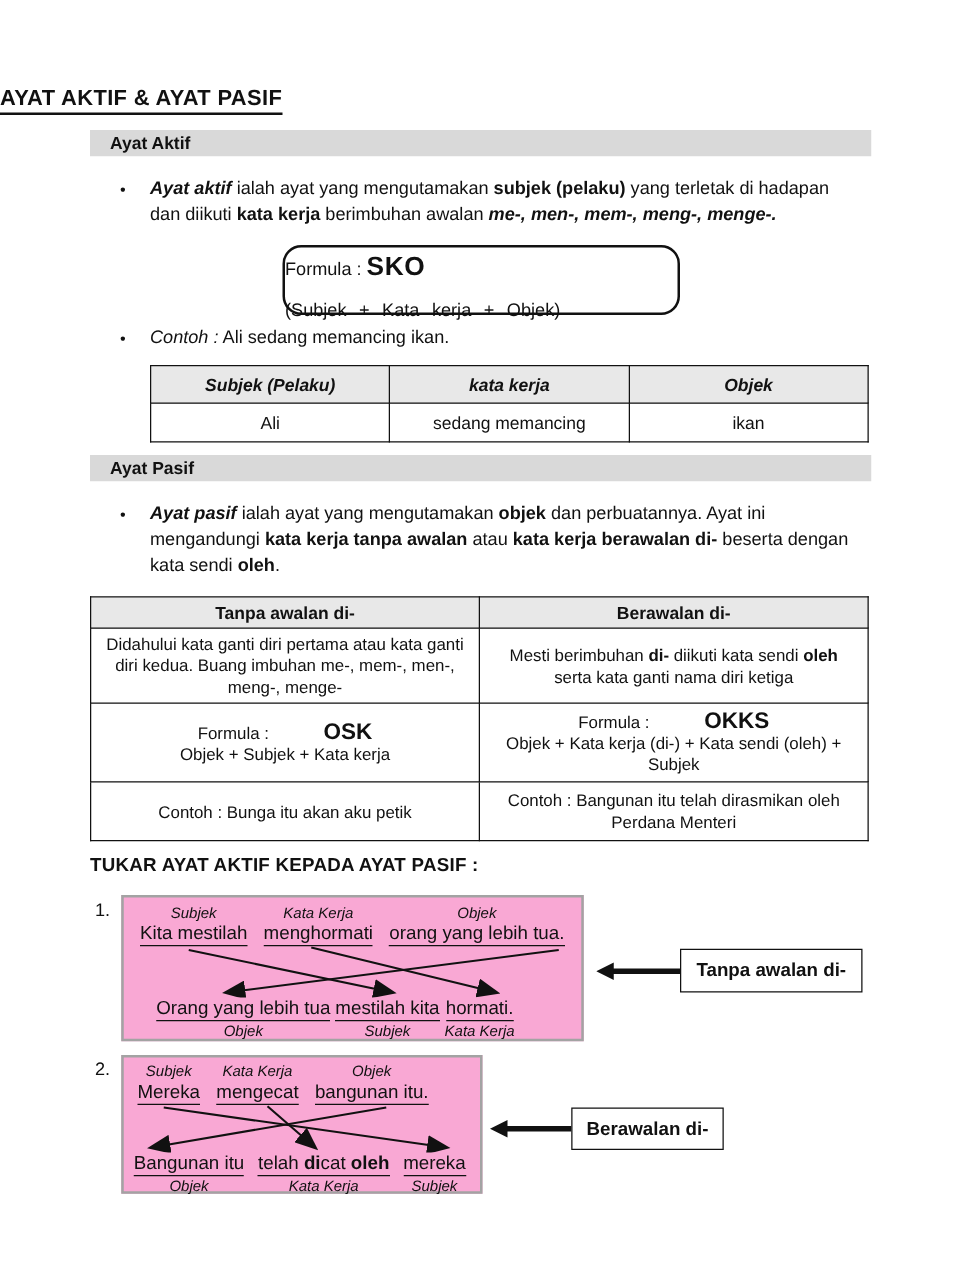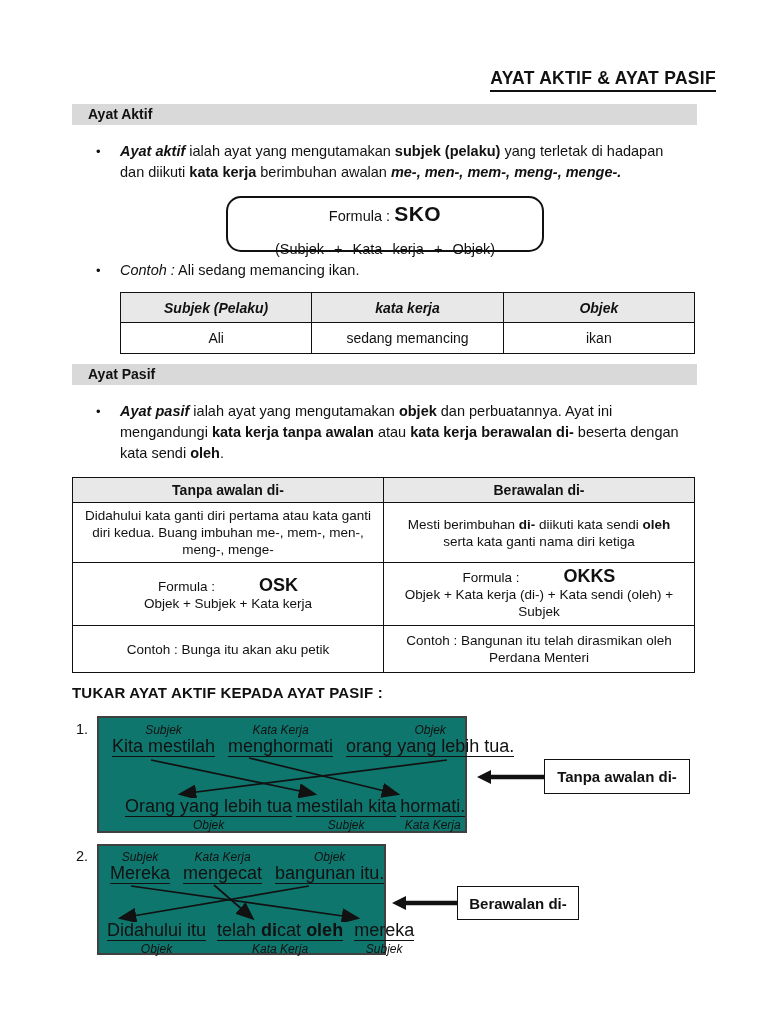--- a/index.html
+++ b/index.html
@@ -5,57 +5,57 @@
   html,body{margin:0;padding:0;background:#fff;}
   .page{
     position:relative;width:768px;height:1024px;background:#ffffff;
     font-family:"Liberation Sans","DejaVu Sans",sans-serif;color:#111;overflow:hidden;
   }
   
   .seg-b{font-weight:bold}
   .seg-i{font-style:italic}
   .seg-bi{font-weight:bold;font-style:italic}
   
-  .title{position:absolute;top:68px;left:0;width:716px;text-align:right;}
+  .title{position:absolute;top:68px;left:0;width:716px;text-align:left;}
   .title span{display:inline-block;font-size:17.5px;font-weight:bold;letter-spacing:.3px;border-bottom:2.2px solid #111;padding-bottom:1px;}
   
   .secbar{position:absolute;left:72px;width:625px;height:21px;background:#d9d9d9;
     font-size:14px;font-weight:bold;line-height:21px;padding-left:16px;box-sizing:border-box;}
   
   .bullet{position:absolute;display:flex;font-size:14.5px;line-height:21px;}
   .bullet .dot{width:24px;flex:0 0 24px;font-size:13px;}
   .bullet .btxt{flex:1;}
   
   .formula-box{position:absolute;left:226px;top:196px;width:318px;height:56px;
-    border:2px solid #111;border-radius:15px;text-align:center;box-sizing:border-box;padding-top:4px;}
+    border:2px solid #111;border-radius:15px;text-align:left;box-sizing:border-box;padding-top:4px;}
   .formula-box .l1{font-size:14.5px;}
   .formula-box .l1 .code{font-size:21px;font-weight:bold;letter-spacing:.5px;}
   .formula-box .l2{font-size:14.5px;margin-top:15px;word-spacing:6px;}
   
   table{border-collapse:collapse;}
   .tbl1{position:absolute;left:120px;top:292px;width:575px;table-layout:fixed;}
   .tbl1 th,.tbl1 td{border:1.8px solid #111;text-align:center;font-size:14px;}
   .tbl1 th{background:#e8e8e8;font-weight:bold;font-style:italic;height:27px;}
   .tbl1 td{height:28px;}
   .tbl2{position:absolute;left:72px;top:477px;width:623px;table-layout:fixed;}
   .tbl2 th,.tbl2 td{border:1.8px solid #111;text-align:center;font-size:13.5px;line-height:17px;
     padding:4px 12px;vertical-align:middle;}
   .tbl2 th{background:#e8e8e8;font-weight:bold;font-size:14px;height:18px;padding:3px 10px;}
   .tbl2 .r1{height:46px;}
   .tbl2 .r2{height:54px;}
   .tbl2 .r3{height:38px;}
   .fcell .code{font-size:18px;font-weight:bold;margin-left:40px;}
   
   .ex-heading{position:absolute;left:72px;top:684px;font-size:15px;font-weight:bold;letter-spacing:.2px;}
   .item-num{position:absolute;font-size:14.5px;}
-  .dia-box{position:absolute;border:2px solid #404040;box-sizing:border-box;background:#0f766e;}
+  .dia-box{position:absolute;border:2px solid #a3a3a3;box-sizing:border-box;background:#f9a8d4;}
   .dia-row{display:flex;align-items:flex-end;}
   .dia-col{display:flex;flex-direction:column;align-items:center;}
   .dia-label{font-size:12px;font-style:italic;line-height:14px;}
-  .dia-word{font-size:18px;line-height:17px;border-bottom:1.6px solid #111;padding-bottom:1px;white-space:nowrap;}
+  .dia-word{font-size:15px;line-height:17px;border-bottom:1.6px solid #111;padding-bottom:1px;white-space:nowrap;}
   .dia-col .dia-label{margin-bottom:1px;}
   .dia-bottom .dia-col .dia-label{margin-top:1px;margin-bottom:0;}
   .dia-svg{display:block;}
   
   .callout{position:absolute;border:1.8px solid #111;box-sizing:border-box;
     display:flex;align-items:center;justify-content:center;font-size:15px;font-weight:bold;background:#fff;}
   .callout-arrow{position:absolute;}
 </style>
 </head>
 <body>
@@ -204,21 +204,21 @@
         <marker id="ah2" markerWidth="11" markerHeight="9" refX="9" refY="4.5" orient="auto">
           <path d="M0,0 L11,4.5 L0,9 z" fill="#111"></path>
         </marker>
       </defs>
       <line x1="32" y1="2" x2="258" y2="34" stroke="#111" stroke-width="1.7" marker-end="url(#ah2)"></line>
       <line x1="115" y1="1" x2="153" y2="34" stroke="#111" stroke-width="1.7" marker-end="url(#ah2)"></line>
       <line x1="210" y1="2" x2="22" y2="34" stroke="#111" stroke-width="1.7" marker-end="url(#ah2)"></line>
     </svg>
     <div class="dia-row dia-bottom" style="padding-left:8px;gap:11px;align-items:flex-start;">
       <div class="dia-col">
-        <span class="dia-word">Didahului itu</span>
+        <span class="dia-word">Bangunan itu</span>
         <span class="dia-label">Objek</span>
       </div>
       <div class="dia-col">
         <span class="dia-word"><span>telah </span><span class="seg-b">di</span><span>cat </span><span class="seg-b">oleh</span></span>
         <span class="dia-label">Kata Kerja</span>
       </div>
       <div class="dia-col">
         <span class="dia-word">mereka</span>
         <span class="dia-label">Subjek</span>
       </div>

